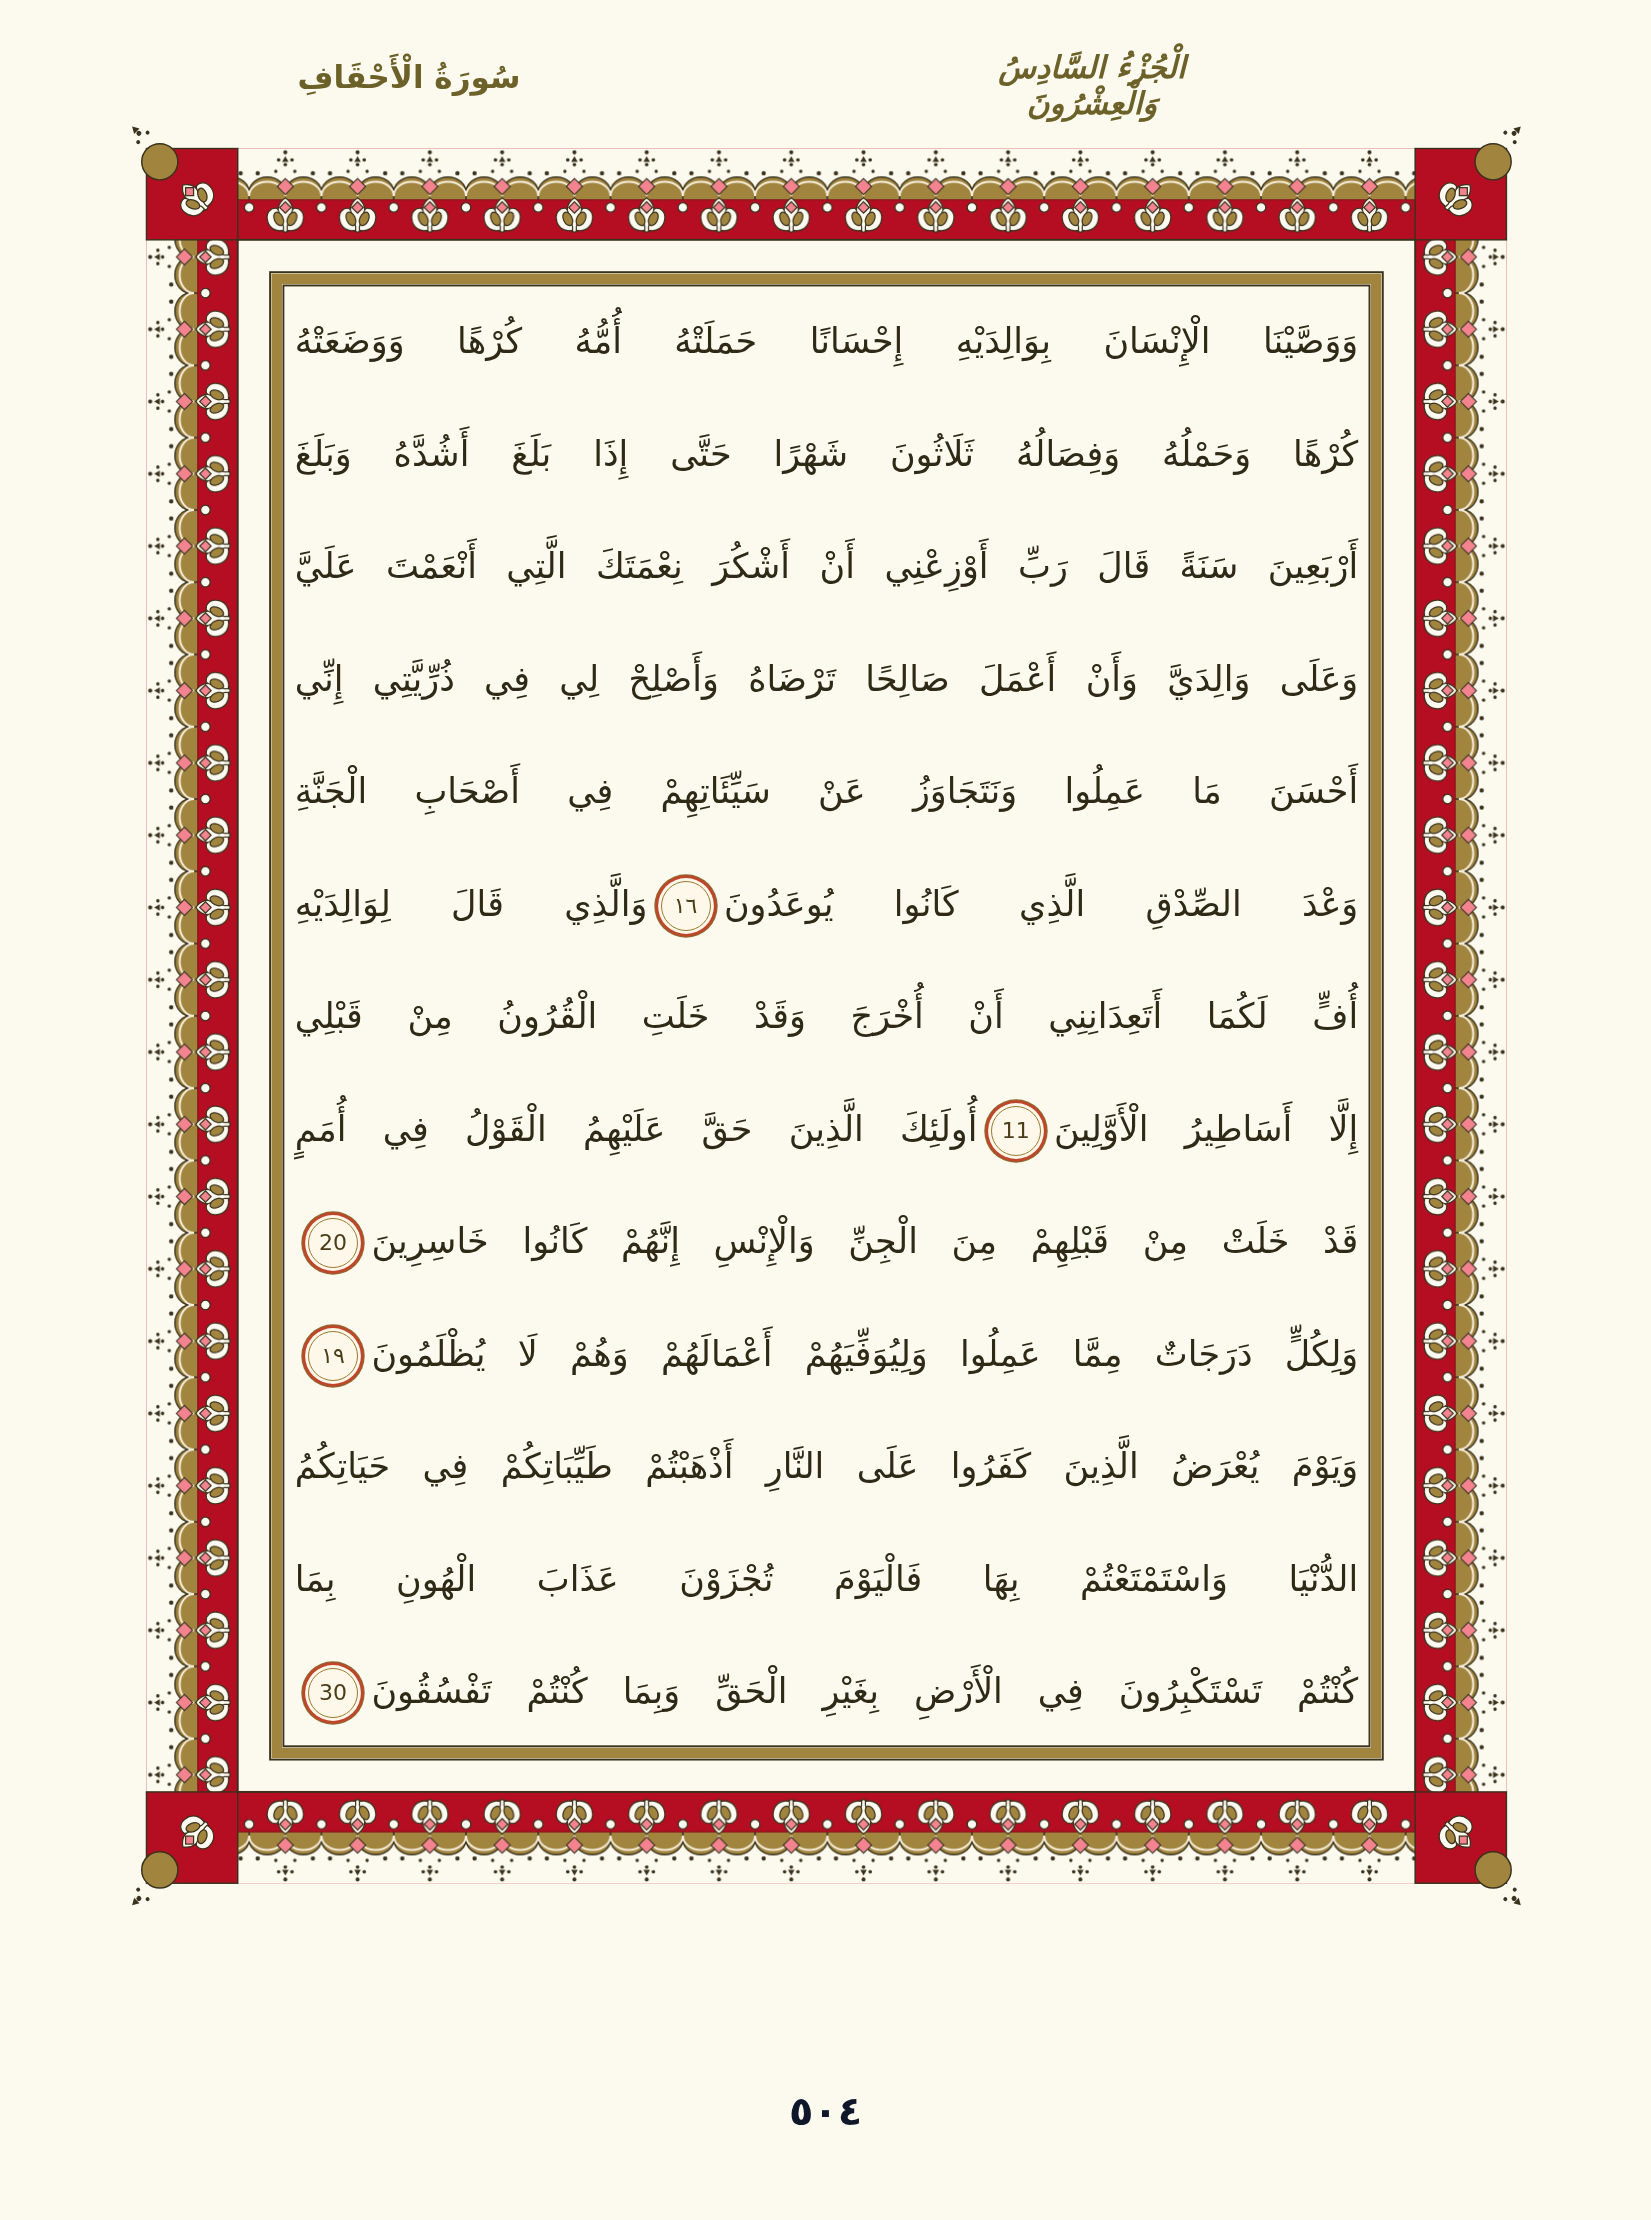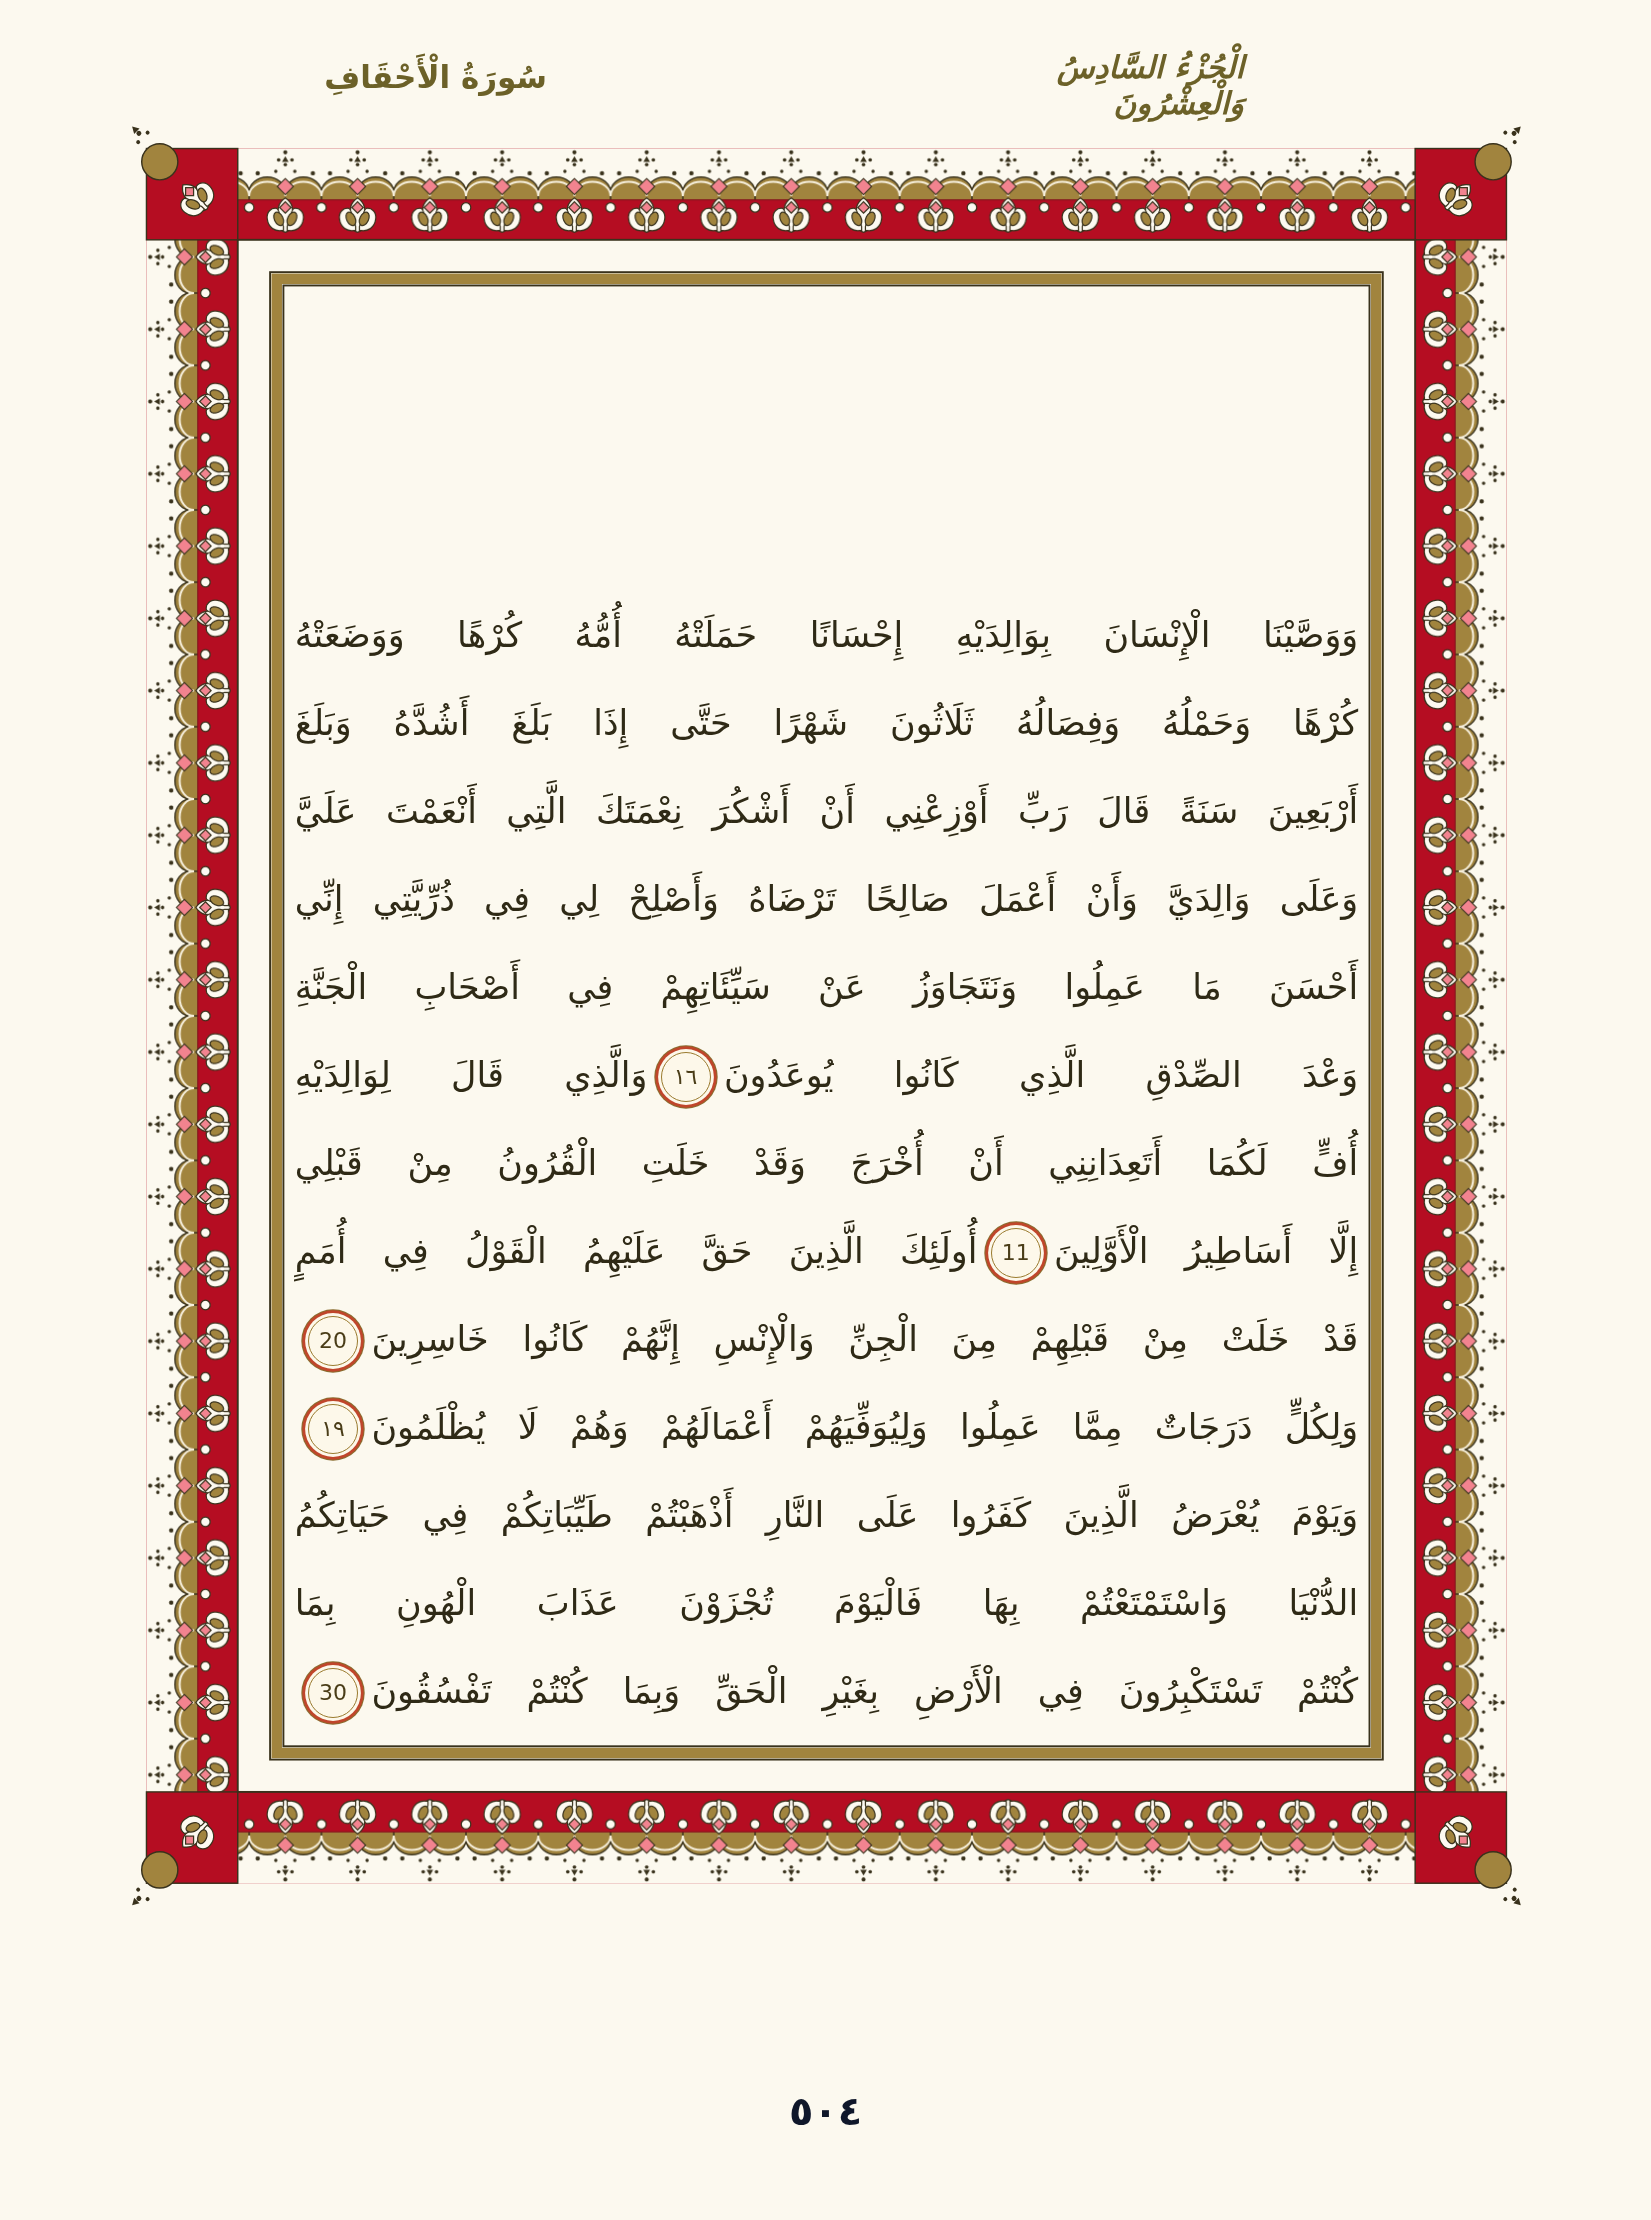--- a/index.html
+++ b/index.html
@@ -3,28 +3,28 @@
 <meta charset="utf-8">
 <style>
   html,body{margin:0;padding:0;}
   body{
     width:1651px;height:2221px;position:relative;overflow:hidden;
     background:#fcf9ef;
     font-family:"DejaVu Sans", sans-serif;
   }
   .hdr{
     position:absolute;color:#6c6128;font-size:31px;font-weight:bold;
-    direction:rtl;
+    text-align:center;direction:rtl;
   }
   .hdr-surah{left:271px;top:59px;width:276px;}
   .hdr-juz{left:940px;top:49px;width:304px;font-style:italic;}
   .frame-svg{position:absolute;left:0;top:0;}
   .text-block{
     position:absolute;left:291px;top:297px;width:1071px;height:1438px;
-    display:flex;flex-direction:column;justify-content:flex-end;
+    display:flex;flex-direction:column;justify-content:space-between;
     direction:rtl;
   }
   .qline{
     color:#2f2a16;font-size:35px;line-height:88px;
     text-align:justify;text-align-last:justify;
     white-space:nowrap;padding:0 3.8px;
   }
   .vmark{
     display:inline-flex;align-items:center;justify-content:center;
     width:48px;height:48px;border-radius:50%;

